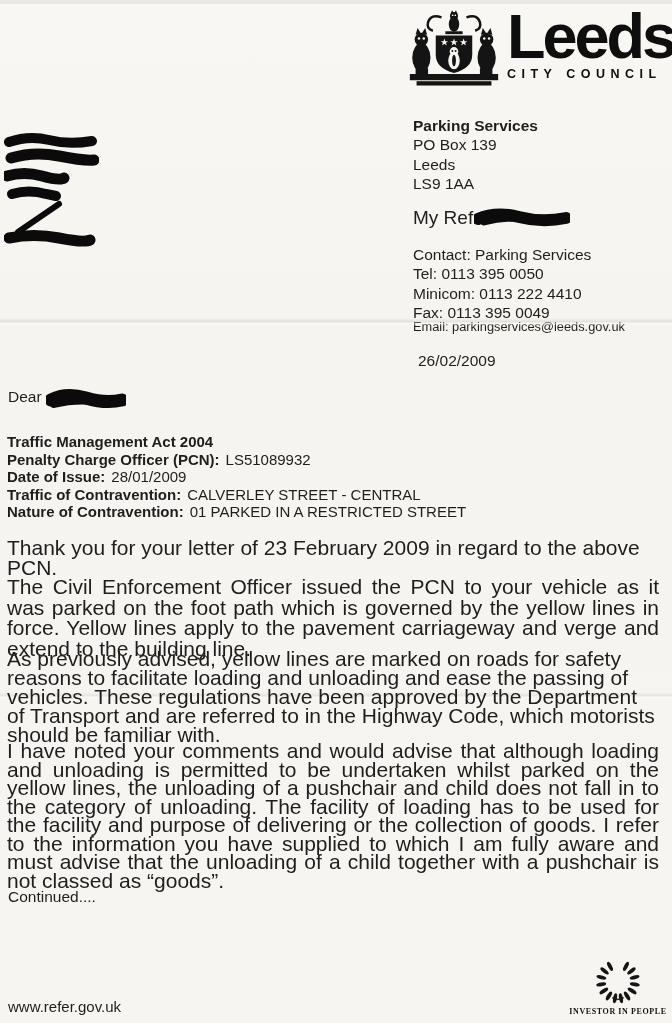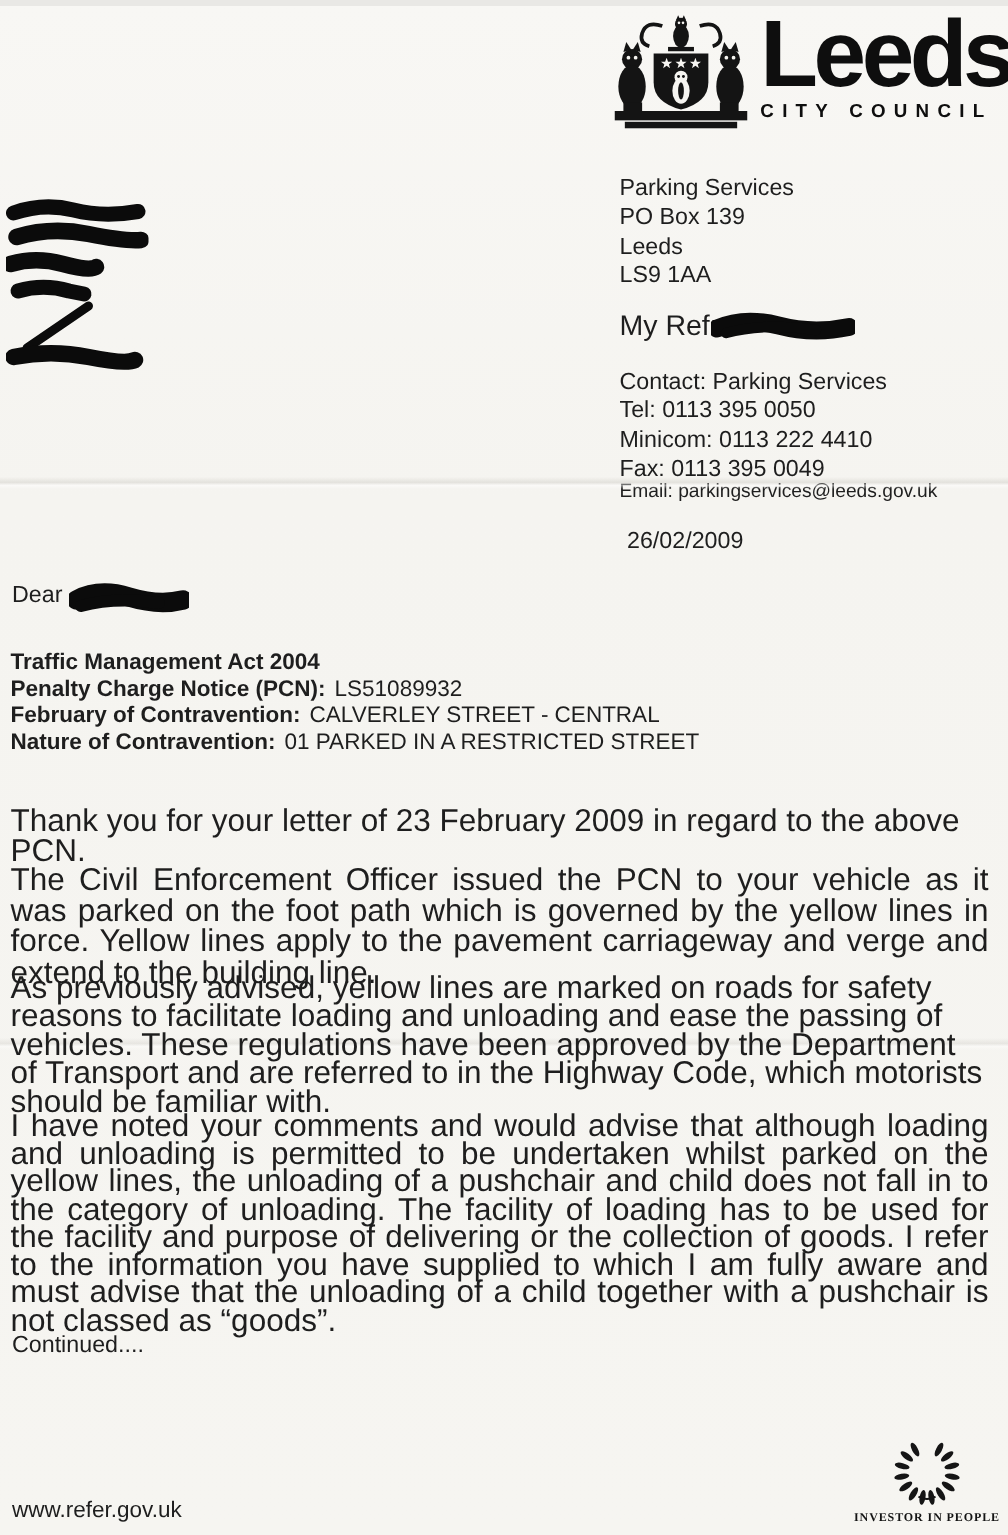--- a/index.html
+++ b/index.html
@@ -11,21 +11,21 @@
     color:#1e1e1e; overflow:hidden;
   }
   
   .logo { position:absolute; top:2px; right:-2px; display:flex; align-items:flex-start; }
   .crest { width:96px; height:82px; margin-top:3px; }
   .logo-text { margin-left:5px; }
   .logo-name { font-size:63px; font-weight:bold; letter-spacing:-3px; line-height:60px; color:#0e0e0e; white-space:nowrap; }
   .logo-sub { font-size:12.5px; font-weight:bold; letter-spacing:5.5px; color:#0e0e0e; margin-top:1px; white-space:nowrap; }
   
   .sender   { position:absolute; left:413px; top:112px; font-size:15.5px; line-height:19.3px; }
-  .dept     { font-weight:normal; }
+  .dept     { font-weight:bold; }
   .myref    { position:absolute; left:413px; top:203px; font-size:19px; }
   .contact  { position:absolute; left:413px; top:241px; font-size:15.5px; line-height:19.3px; }
   .email    { position:absolute; left:413px; top:315px; font-size:12.8px; }
   .date     { position:absolute; left:418px; top:348px; font-size:15.5px;text-align:center; }
   
   .salutation { position:absolute; left:8px; top:384px; font-size:15.5px; }
   .details  { position:absolute; left:7px; top:429px; font-size:15px; line-height:17.5px; }
   .details .label { font-weight:bold; }
   .details .value { margin-left:6px; }
   .bodyp { position:absolute; left:7px; width:652px; font-size:21px; margin:0; }
@@ -160,24 +160,27 @@
         <path d="M8 16 Q30 10 60 14" stroke-width="8"></path>
       </g>
     </svg>
   </div>
 
   <div class="details">
     <div>
       <span class="label">Traffic Management Act 2004</span><span class="value"></span>
     </div>
     <div>
-      <span class="label">Penalty Charge Notice (PCN):</span><span class="value">LS51089932</span>
-    </div>
-    <div>
-      <span class="label">February of Contravention:</span><span class="value">CALVERLEY STREET - CENTRAL</span>
+      <span class="label">Penalty Charge Officer (PCN):</span><span class="value">LS51089932</span>
+    </div>
+    <div>
+      <span class="label">Date of Issue:</span><span class="value">28/01/2009</span>
+    </div>
+    <div>
+      <span class="label">Traffic of Contravention:</span><span class="value">CALVERLEY STREET - CENTRAL</span>
     </div>
     <div>
       <span class="label">Nature of Contravention:</span><span class="value">01 PARKED IN A RESTRICTED STREET</span>
     </div>
   </div>
 
   <p class="bodyp p1">Thank you for your letter of 23 February 2009 in regard to the above PCN.</p>
   <p class="bodyp p2">The Civil Enforcement Officer issued the PCN to your vehicle as it was parked on the foot path which is governed by the yellow lines in force. Yellow lines apply to the pavement carriageway and verge and extend to the building line.</p>
   <div class="fold fold2"></div>
   <p class="bodyp p3">As previously advised, yellow lines are marked on roads for safety reasons to facilitate loading and unloading and ease the passing of vehicles. These regulations have been approved by the Department of Transport and are referred to in the Highway Code, which motorists should be familiar with.</p>

